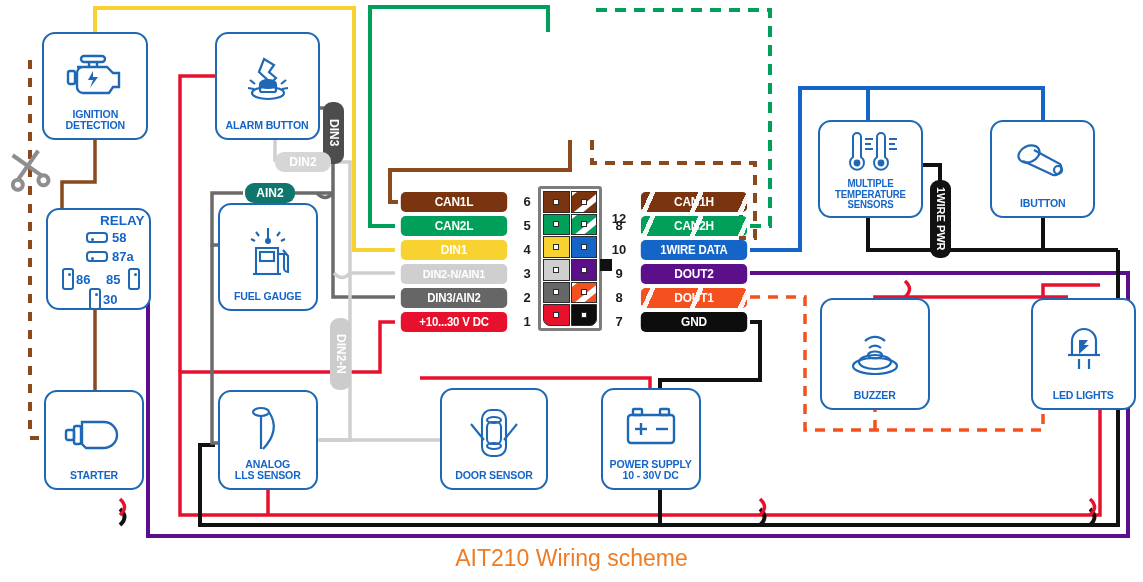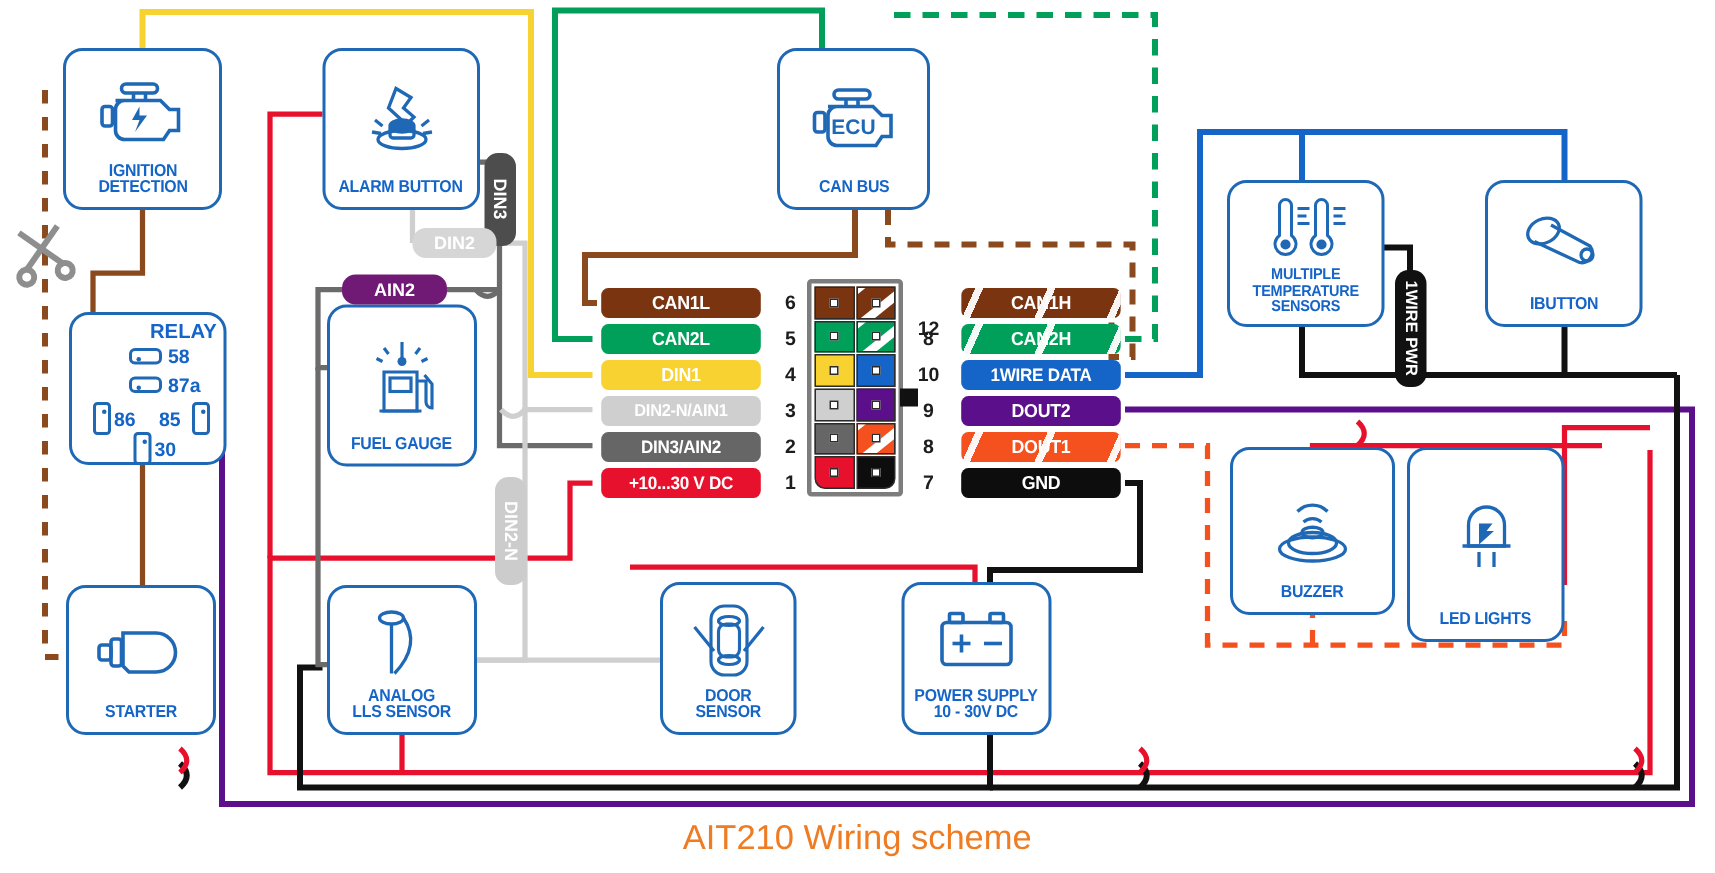--- a/index.html
+++ b/index.html
@@ -254,33 +254,20 @@
         <ellipse cx="30" cy="28" rx="8" ry="4" fill="#1f68b5" stroke="#1f68b5"></ellipse>
         <line x1="12" y1="24" x2="17" y2="28"></line>
           <line x1="10" y1="32" x2="16" y2="33"></line>
         <line x1="48" y1="24" x2="43" y2="28"></line>
           <line x1="50" y1="32" x2="44" y2="33"></line>
       </svg>
     </div>
     <div class="lbl">ALARM BUTTON</div>
   </div>
 
-  <div class="dev" style="left:518px;top:32px;width:102px;height:108px;">
-    <div class="ico">
-      <svg width="62" height="48" viewBox="0 0 62 48" fill="none" stroke="#1f68b5" stroke-width="2.4">
-        <rect x="18" y="3" width="24" height="6" rx="3"></rect>
-        <line x1="26" y1="9" x2="26" y2="14"></line>
-          <line x1="34" y1="9" x2="34" y2="14"></line>
-        <path d="M14 14 h30 l6 6 h6 v14 h-6 l-4 6 h-26 a6 6 0 0 1 -6 -6 v-14 a6 6 0 0 1 6 -6 z"></path>
-        <rect x="5" y="18" width="7" height="13" rx="2"></rect>
-        <text x="31" y="32" font-family="Liberation Sans, sans-serif" font-size="14" font-weight="bold" fill="#1f68b5" stroke="none" text-anchor="middle">ECU</text>
-      </svg>
-    </div>
-    <div class="lbl">CAN BUS</div>
-  </div>
 
   <div class="dev small" style="left:818px;top:120px;width:105px;height:98px;">
     <div class="ico">
       <svg width="64" height="44" viewBox="0 0 64 44" fill="none" stroke="#1f68b5" stroke-width="2">
         <path d="M14 5 a4 4 0 0 1 8 0 v20 a7 7 0 1 1 -8 0 z"></path>
         <circle cx="18" cy="31" r="3.4" fill="#1f68b5" stroke="none"></circle>
         <line x1="26" y1="7" x2="34" y2="7"></line>
           <line x1="26" y1="12" x2="32" y2="12"></line>
         <line x1="26" y1="17" x2="34" y2="17"></line>
         <path d="M38 5 a4 4 0 0 1 8 0 v20 a7 7 0 1 1 -8 0 z"></path>
@@ -359,21 +346,21 @@
         <path d="M20 20 a14 14 0 0 1 20 0"></path>
         <path d="M24 27 a9 9 0 0 1 12 0"></path>
         <ellipse cx="30" cy="34" rx="7" ry="3.5"></ellipse>
         <ellipse cx="30" cy="41" rx="16" ry="7"></ellipse>
         <ellipse cx="30" cy="45" rx="22" ry="8"></ellipse>
       </svg>
     </div>
     <div class="lbl">BUZZER</div>
   </div>
 
-  <div class="dev" style="left:938px;top:298px;width:105px;height:130px;">
+  <div class="dev" style="left:1031px;top:298px;width:105px;height:112px;">
     <div class="ico">
       <svg width="56" height="56" viewBox="0 0 56 56" fill="none" stroke="#1f68b5" stroke-width="2.2">
         <path d="M16 34 v-14 a12 12 0 0 1 24 0 v14 z"></path>
         <line x1="12" y1="34" x2="44" y2="34"></line>
         <line x1="23" y1="38" x2="23" y2="48"></line>
         <line x1="33" y1="38" x2="33" y2="48"></line>
         <path d="M23 29 v-10 h9 l-4 5 h5 l-10 9 z" fill="#1f68b5" stroke="none"></path>
       </svg>
     </div>
     <div class="lbl">LED LIGHTS</div>
@@ -395,21 +382,21 @@
       <svg width="50" height="48" viewBox="0 0 50 48" fill="none" stroke="#1f68b5" stroke-width="2.2">
         <ellipse cx="18" cy="7" rx="8" ry="4"></ellipse>
         <line x1="18" y1="11" x2="18" y2="44"></line>
         <path d="M26 7 q 12 18 -6 37"></path>
       </svg>
     </div>
     <div class="lbl">ANALOG
 LLS SENSOR</div>
   </div>
 
-  <div class="dev" style="left:440px;top:388px;width:91px;height:102px;">
+  <div class="dev" style="left:440px;top:388px;width:108px;height:102px;">
     <div class="ico">
       <svg width="56" height="56" viewBox="0 0 56 56" fill="none" stroke="#1f68b5" stroke-width="2.1">
         <rect x="16" y="4" width="24" height="46" rx="9"></rect>
         <rect x="21" y="16" width="14" height="22" rx="5"></rect>
         <ellipse cx="28" cy="14" rx="7" ry="3"></ellipse>
         <ellipse cx="28" cy="40" rx="7" ry="3"></ellipse>
         <line x1="18" y1="34" x2="5" y2="18"></line>
         <line x1="38" y1="34" x2="51" y2="18"></line>
       </svg>
     </div>
@@ -523,21 +510,21 @@
         <i class="dot"></i>
       </div>
   </div>
 
   <div style="position:absolute;left:600px;top:259px;width:12px;height:12px;background:#111;z-index:46;"></div>
 
   <div class="tag vert" style="left:323px;top:102px;width:21px;height:62px;background:#4d4d4d;">DIN3</div>
 
   <div class="tag" style="left:275px;top:152px;width:56px;height:20px;background:#d6d6d6;">DIN2</div>
 
-  <div class="tag" style="left:228px;top:183px;width:70px;height:20px;background:#701a75;">AIN2</div>
+  <div class="tag" style="left:245px;top:183px;width:50px;height:20px;background:#0f766e;">AIN2</div>
 
   <div class="tag vert" style="left:330px;top:318px;width:21px;height:72px;background:#cccccc;">DIN2-N</div>
 
   <div class="tag vert" style="left:930px;top:180px;width:21px;height:78px;background:#111111;font-size:11px;">1WIRE PWR</div>
 
   <div id="caption">AIT210 Wiring scheme</div>
 
 </div>
 
 </body></html>

